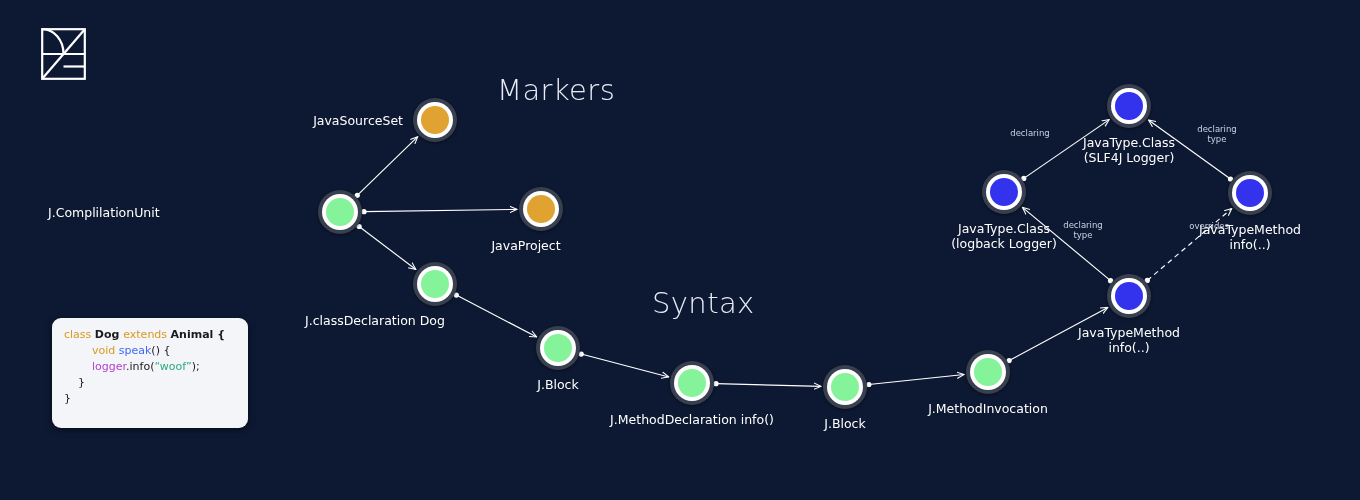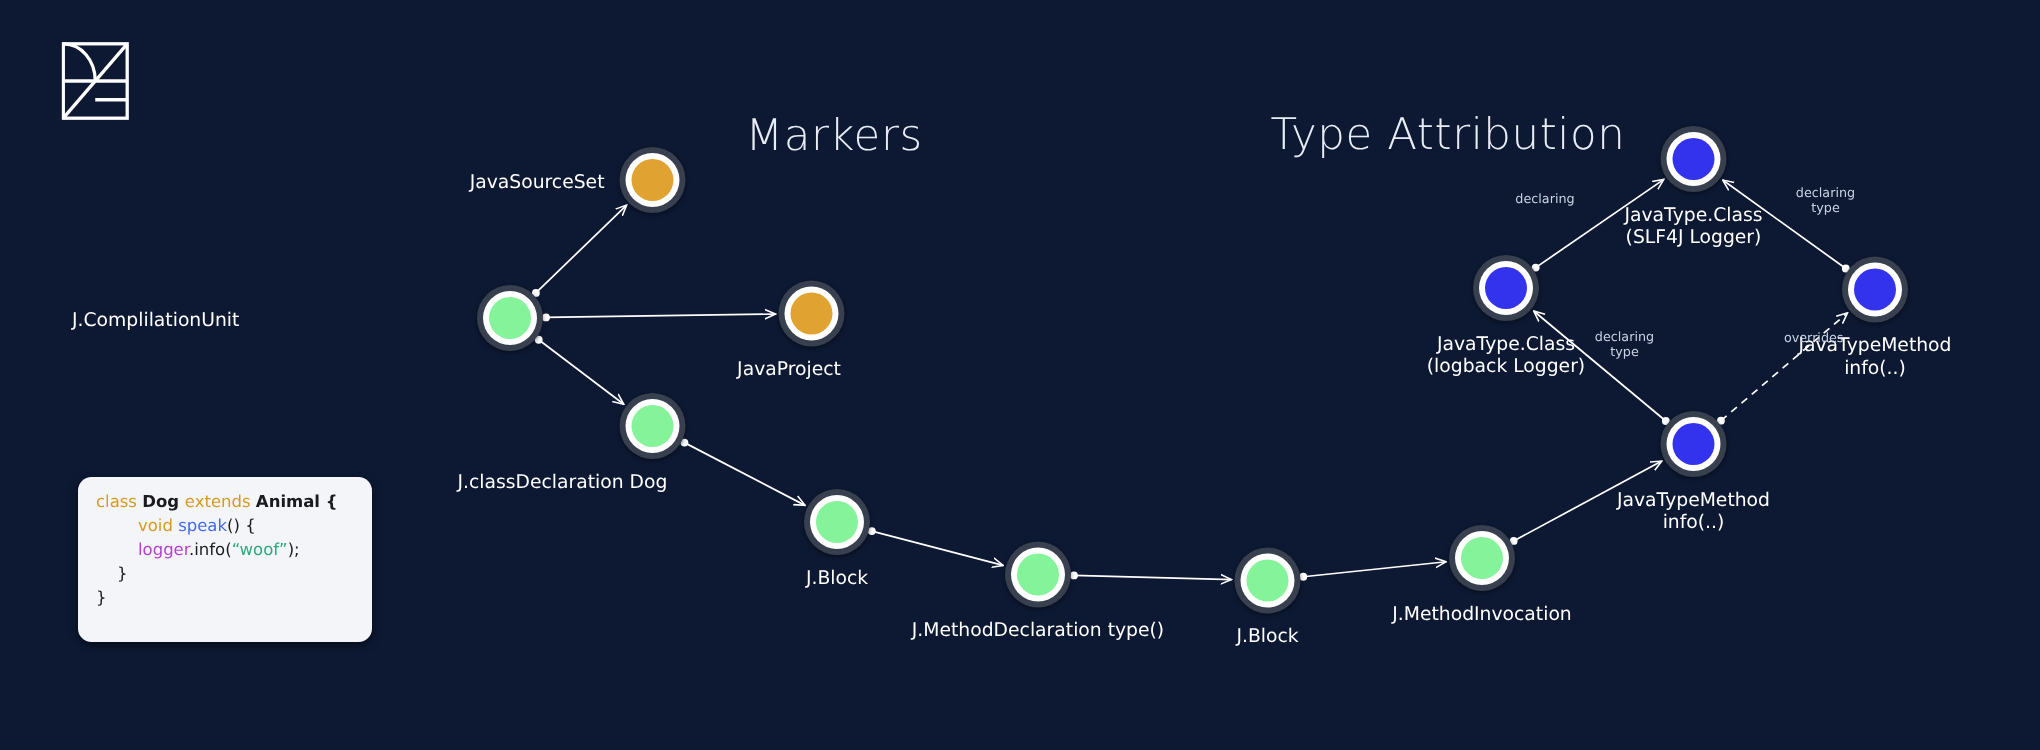--- a/index.html
+++ b/index.html
@@ -142,21 +142,21 @@
     <svg width="45" height="52" viewBox="0 0 45 52" fill="none" xmlns="http://www.w3.org/2000/svg">
       <rect x="1.2" y="1.2" width="42.6" height="49.6" stroke="#ffffff" stroke-width="2.2" fill="none"></rect>
       <path d="M1.2 1.2 A 21 24.8 0 0 1 22.5 26" stroke="#ffffff" stroke-width="2.2" fill="none"></path>
       <line x1="1.2" y1="50.8" x2="43.8" y2="1.2" stroke="#ffffff" stroke-width="2.2"></line>
       <line x1="1.2" y1="26" x2="43.8" y2="26" stroke="#ffffff" stroke-width="2.2"></line>
       <line x1="22.5" y1="38.5" x2="43.8" y2="38.5" stroke="#ffffff" stroke-width="2.2"></line>
     </svg>
   </div>
 
   <div class="section-title" id="title-markers">Markers</div>
-  <div class="section-title" id="title-typeattr">Type Attribution</div>
+  <div class="section-title" id="title-syntax">Syntax</div>
 
   <svg id="graph">
       <defs>
         <marker id="arrow" viewBox="0 0 10 10" refX="9" refY="5" markerWidth="7" markerHeight="7" orient="auto-start-reverse">
           <path d="M 0 1 L 9 5 L 0 9" fill="none" stroke="#ffffff" stroke-width="1.3"></path>
         </marker>
       </defs>
       <line x1="357.2405992950271" y1="195.3038406827106" x2="417.7594007049729" y2="136.6961593172894" stroke="#ffffff" stroke-width="1.15" marker-end="url(#arrow)"></line>
       <circle cx="357.2405992950271" cy="195.3038406827106" r="2.6" fill="#ffffff"></circle>
       <line x1="363.997327245384" y1="211.64183093663607" x2="517.002672754616" y2="209.35816906336393" stroke="#ffffff" stroke-width="1.15" marker-end="url(#arrow)"></line>
@@ -212,21 +212,21 @@
         <div class="ring">
           <div class="core green"></div>
         </div>
       </div>
       <div class="node-label" style="width: 260px; text-align: center; left: 428px; top: 377px;">J.Block</div>
       <div class="node" style="left: 670px; top: 361px;">
         <div class="ring">
           <div class="core green"></div>
         </div>
       </div>
-      <div class="node-label" style="width: 260px; text-align: center; left: 562px; top: 412px;">J.MethodDeclaration type()</div>
+      <div class="node-label" style="width: 260px; text-align: center; left: 562px; top: 412px;">J.MethodDeclaration info()</div>
       <div class="node" style="left: 823px; top: 365px;">
         <div class="ring">
           <div class="core green"></div>
         </div>
       </div>
       <div class="node-label" style="width: 260px; text-align: center; left: 715px; top: 416px;">J.Block</div>
       <div class="node" style="left: 966px; top: 350px;">
         <div class="ring">
           <div class="core green"></div>
         </div>

